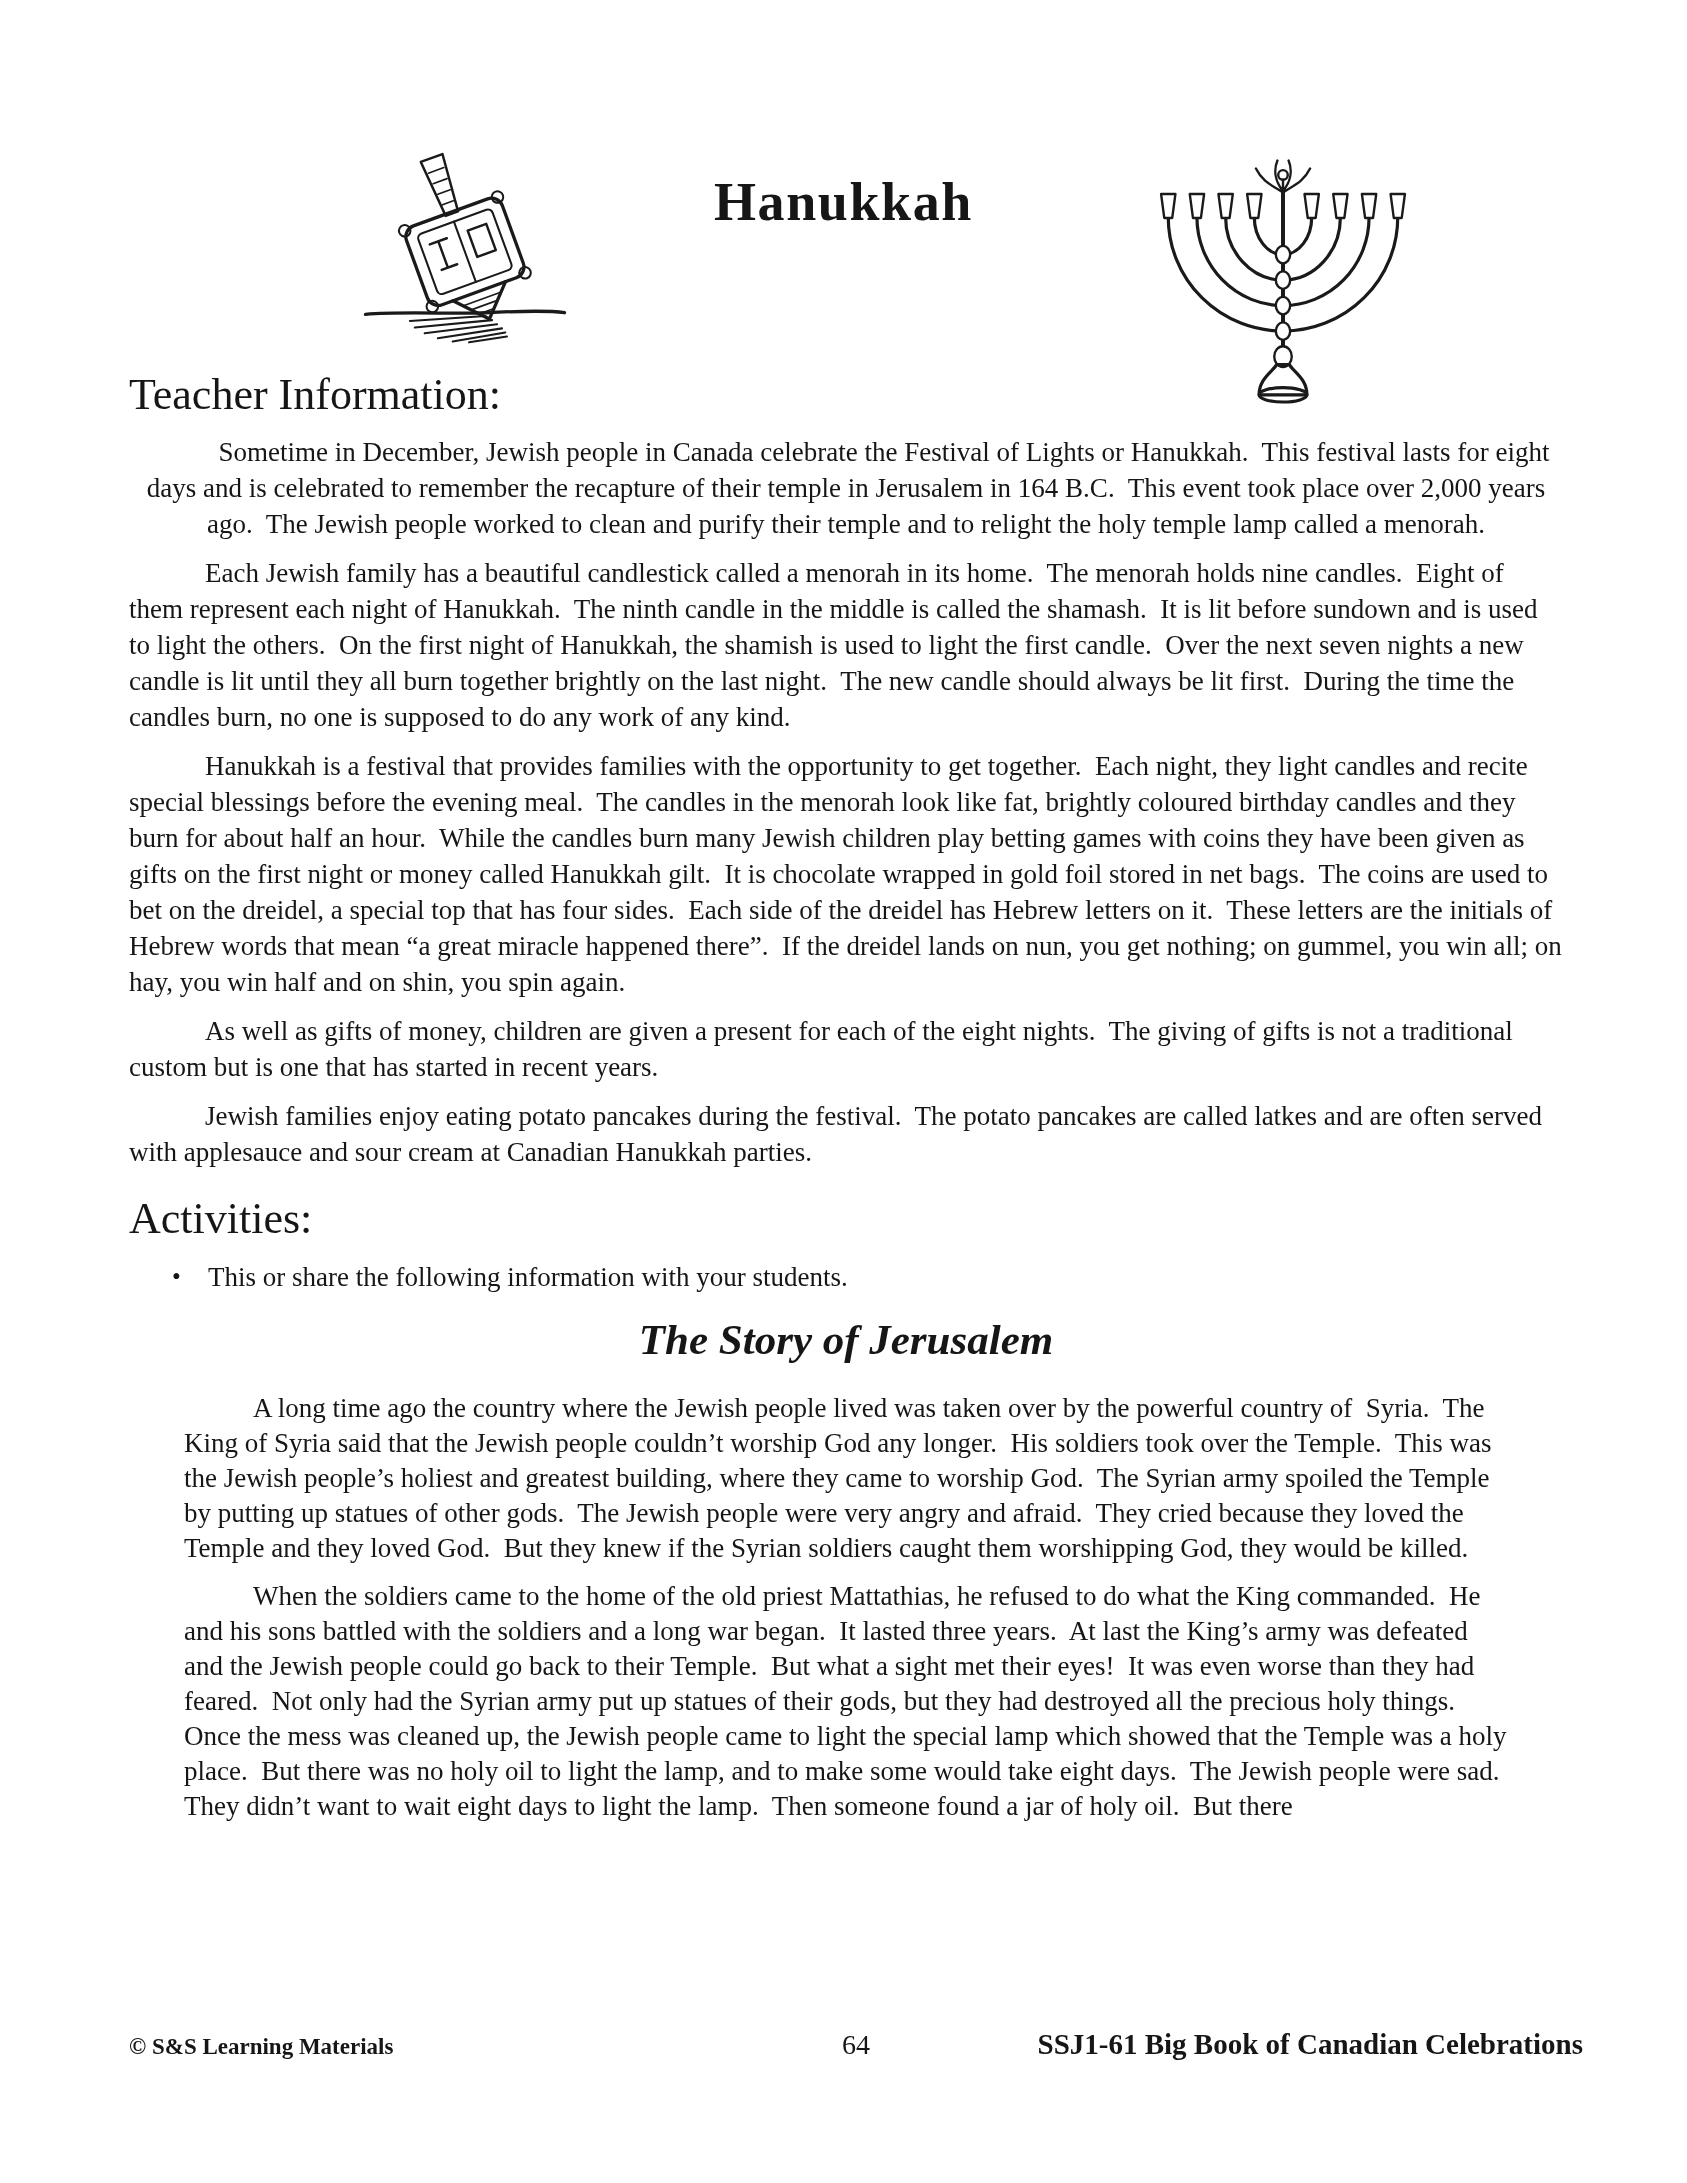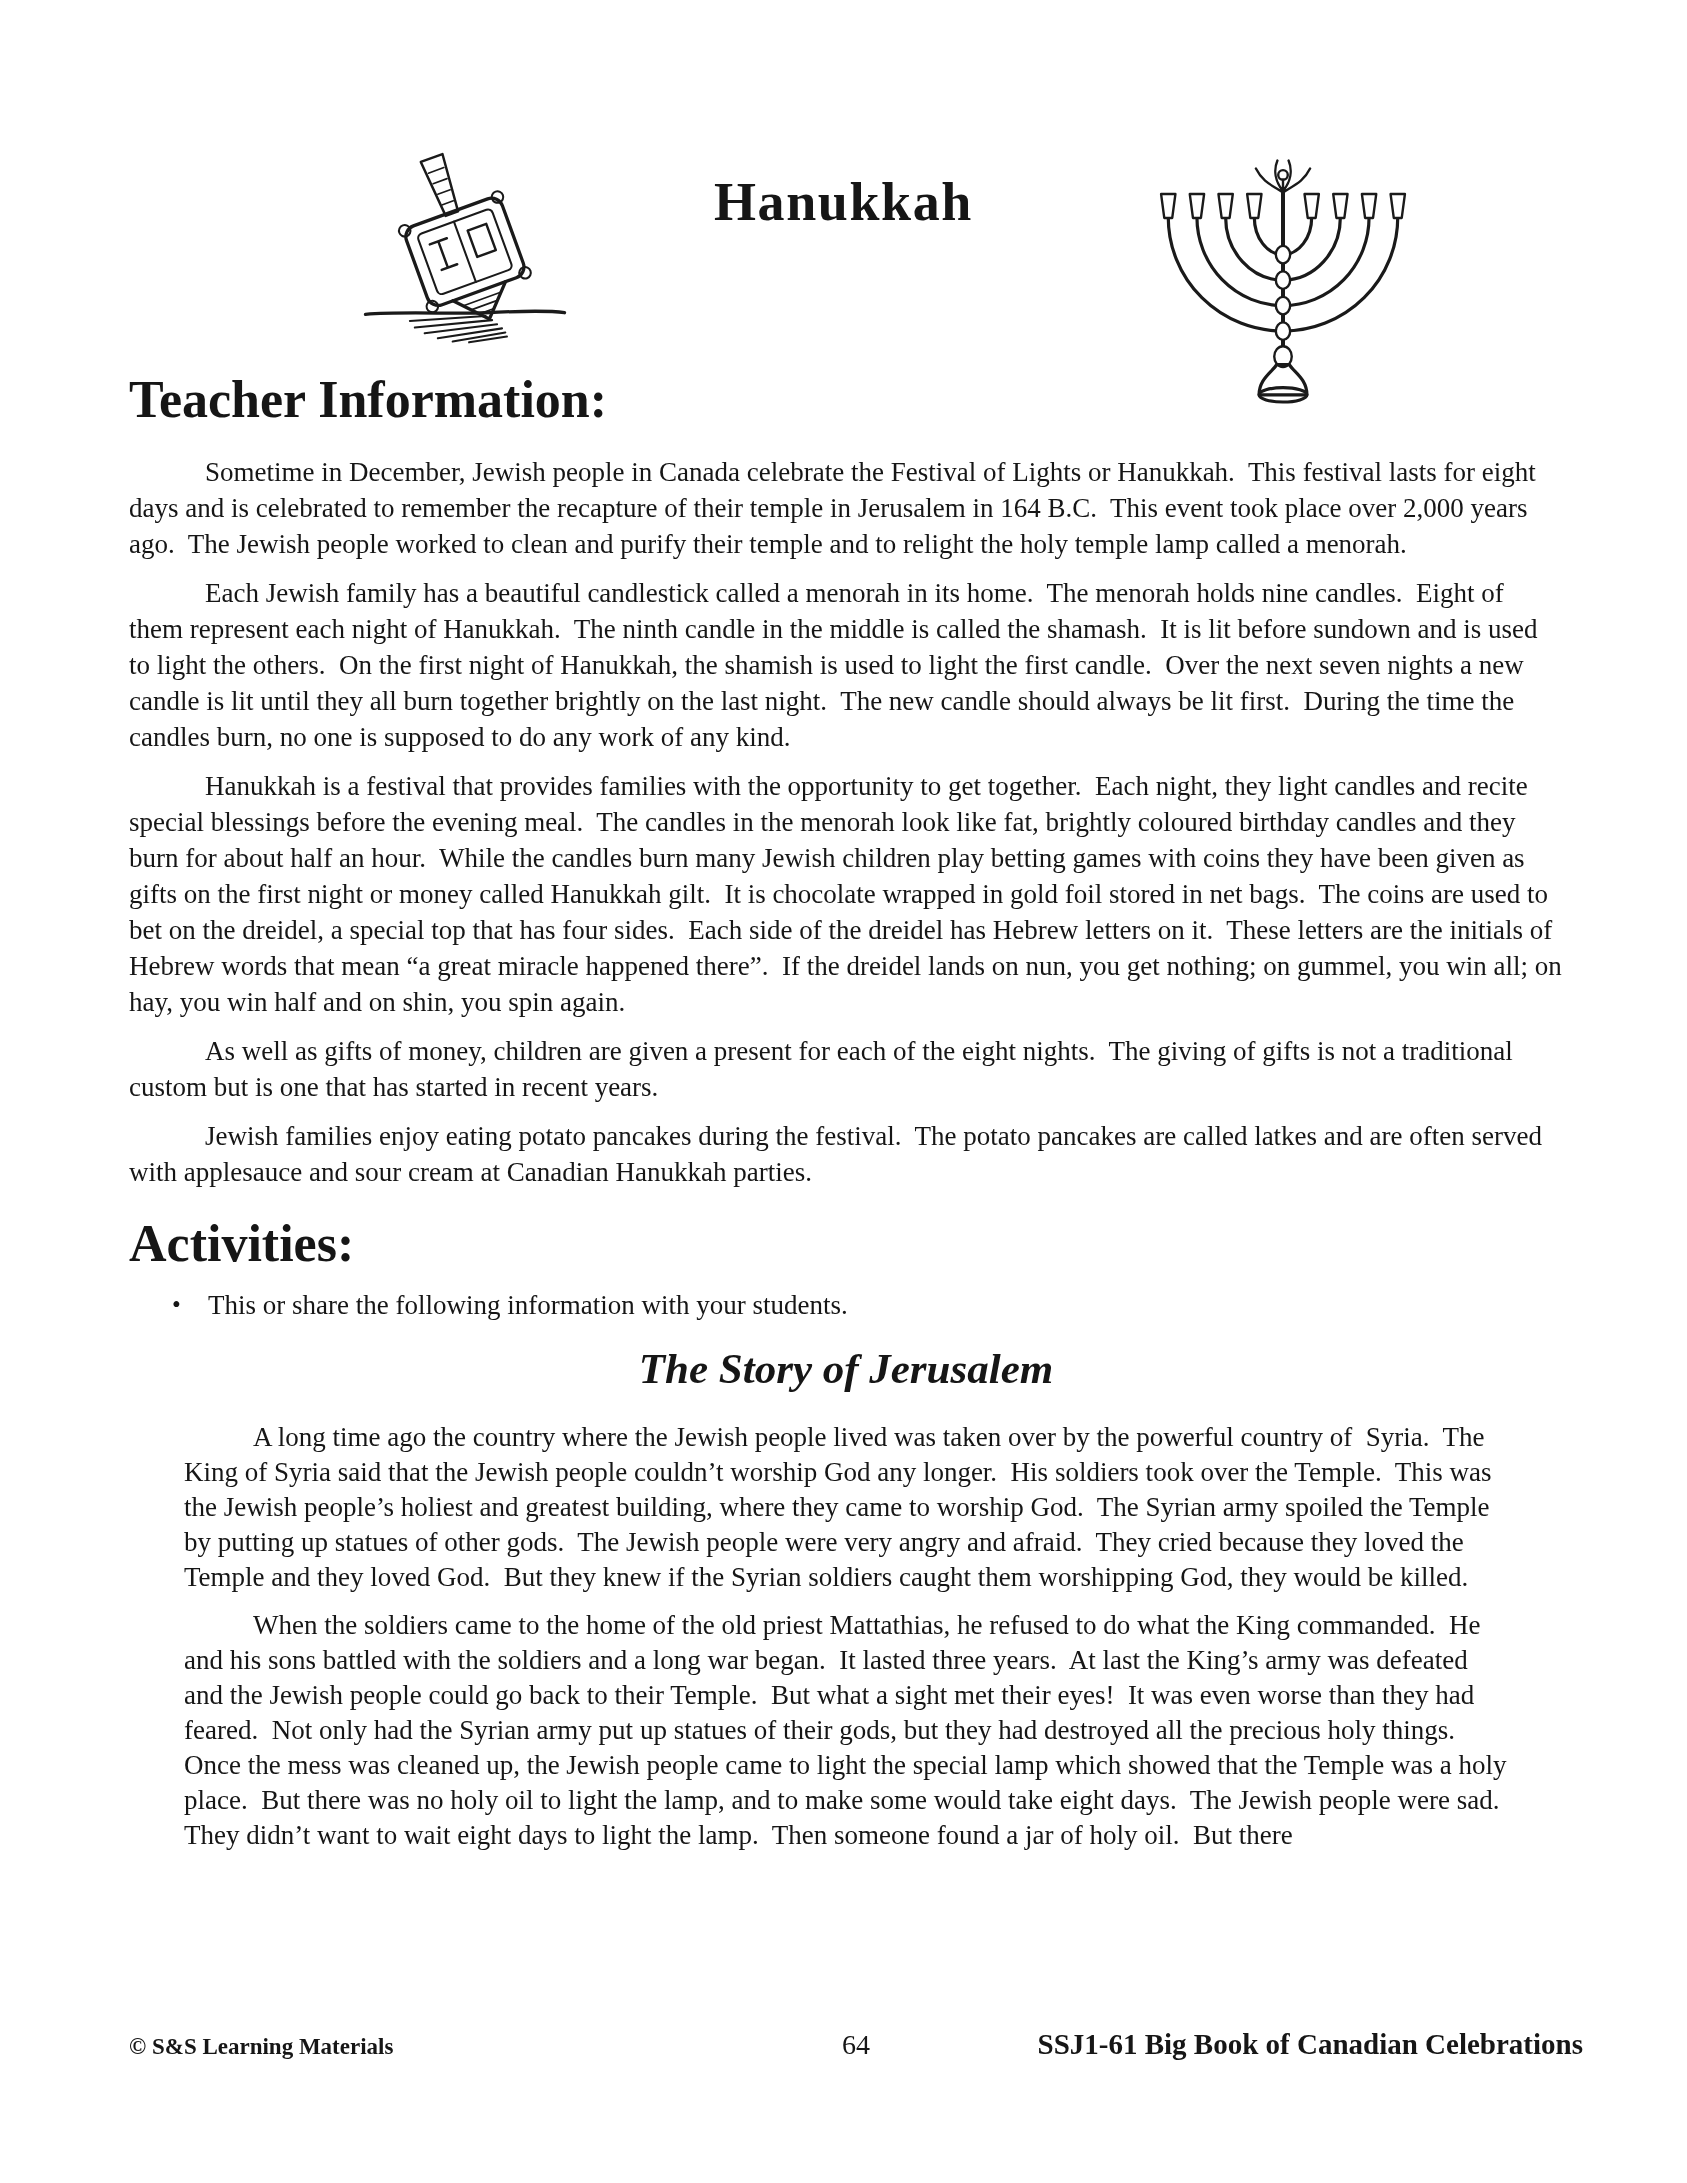--- a/index.html
+++ b/index.html
@@ -28,33 +28,33 @@
   .dreidel{position:absolute;left:361px;top:140px;width:208px;height:204px;}
   .menorah{position:absolute;left:1147px;top:151px;width:272px;height:255px;}
   .content{
     position:absolute;
     left:129px;
     top:371px;
     width:1434px;
   }
   .content h2{
     margin:0;
-    font-size:52px;
-    font-weight:bold;
+    font-size:44px;
+    font-weight:normal;
     line-height:1.1;
   }
   .content h2.activities{margin-top:25px;}
   p.body{
     margin:13px 0 0 0;
     font-size:27px;
     line-height:36px;
     text-indent:76px;
     white-space:pre-wrap;
   }
-  p.body.first{margin-top:26px;}
+  p.body.first{margin-top:15px;text-align:center;}
   .bullet-row{
     margin-top:15px;
     display:flex;
     font-size:27px;
     line-height:36px;
   }
   .bullet-row .dot{
     width:36px;
     margin-left:43px;
     font-size:25px;

